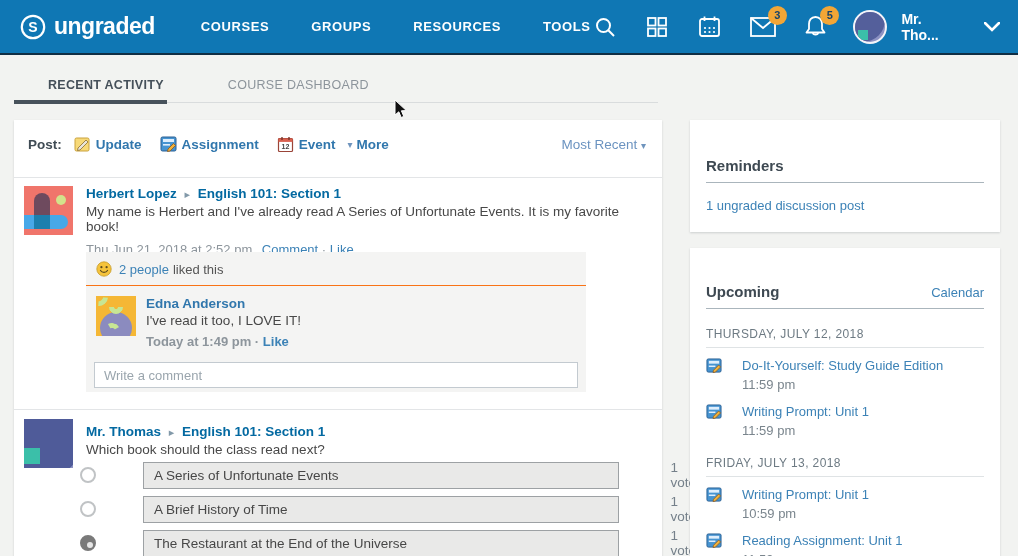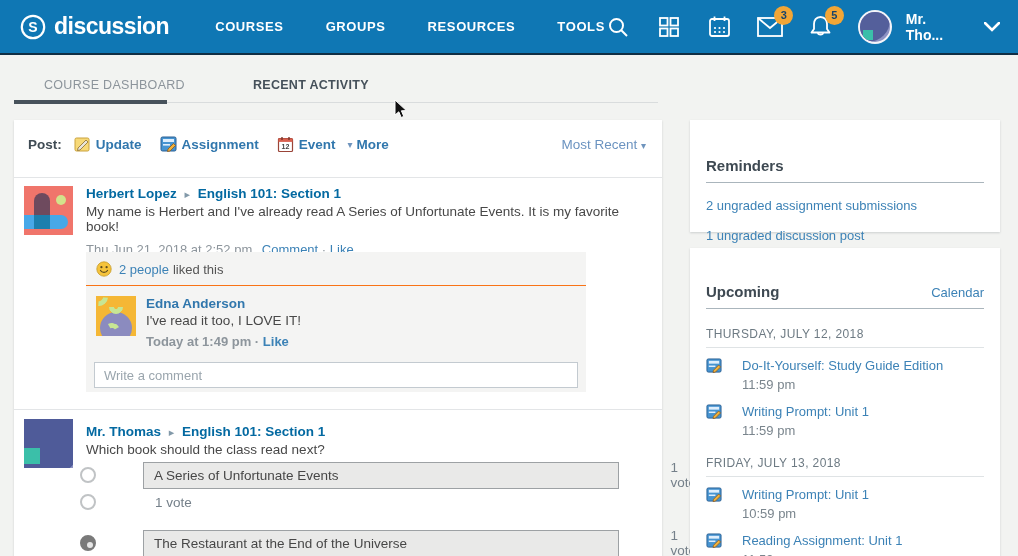--- a/index.html
+++ b/index.html
@@ -122,21 +122,21 @@
 <body>
 
 <div class="navbar">
   <div class="brand">
     <span style="display:flex;">
       <svg width="26" height="26" viewBox="0 0 26 26">
           <circle cx="13" cy="13" r="11.2" fill="none" stroke="#fff" stroke-width="2.2"></circle>
           <text x="13" y="18" text-anchor="middle" font-size="14" font-weight="bold" fill="#fff" font-family="Liberation Sans, sans-serif">S</text>
         </svg>
     </span>
-    <span class="brand-text">discussion</span>
+    <span class="brand-text">ungraded</span>
   </div>
   <div class="nav-links">
     <span class="nav-link">COURSES</span>
     <span class="nav-link">GROUPS</span>
     <span class="nav-link">RESOURCES</span>
     <span class="nav-link">TOOLS</span>
   </div>
   <div class="nav-right">
     <div class="icon-btn">
       <svg width="22" height="22" viewBox="0 0 22 22">
@@ -188,22 +188,22 @@
       <svg width="16" height="10" viewBox="0 0 16 10">
           <polyline points="1,1 8,8 15,1" fill="none" stroke="#fff" stroke-width="2.6" stroke-linecap="round"></polyline>
         </svg>
     </span>
   </div>
 </div>
 
 <div class="tab-line"></div>
 <div class="tab-bar"></div>
 <div class="tabs">
+  <span class="tab active">RECENT ACTIVITY</span>
   <span class="tab inactive">COURSE DASHBOARD</span>
-  <span class="tab active">RECENT ACTIVITY</span>
 </div>
 
 <div class="cursor">
   <svg width="15" height="21" viewBox="0 0 15 21">
       <path d="M1 1 L1 16 L4.8 12.8 L7.2 18.5 L9.8 17.4 L7.4 11.8 L12.4 11.6 Z" fill="#111" stroke="#fff" stroke-width="1"></path>
     </svg>
 </div>
 
 <div class="card feed-card">
 
@@ -322,33 +322,33 @@
     <div class="post-body">Which book should the class read next?</div>
   </div>
 
   <div class="poll-row" style="top:340px;">
     <span class="radio"></span>
     <span class="poll-bar">A Series of Unfortunate Events</span>
     <span class="poll-votes">1 vote</span>
   </div>
   <div class="poll-row" style="top:374px;">
     <span class="radio"></span>
+    <span class="poll-bar">A Brief History of Time</span>
     <span class="poll-votes">1 vote</span>
   </div>
   <div class="poll-row" style="top:408px;">
     <span class="radio checked"></span>
     <span class="poll-bar">The Restaurant at the End of the Universe</span>
     <span class="poll-votes">1 vote</span>
   </div>
 </div>
 
 <div class="card reminders-card">
   <div class="side-title">Reminders</div>
   <hr class="side-hr">
-  <span class="reminder-link">2 ungraded assignment submissions</span>
   <span class="reminder-link">1 ungraded discussion post</span>
 </div>
 
 <div class="card upcoming-card">
   <div class="up-head">
     <span class="side-title">Upcoming</span>
     <span class="calendar-link">Calendar</span>
   </div>
   <hr class="side-hr">
 

